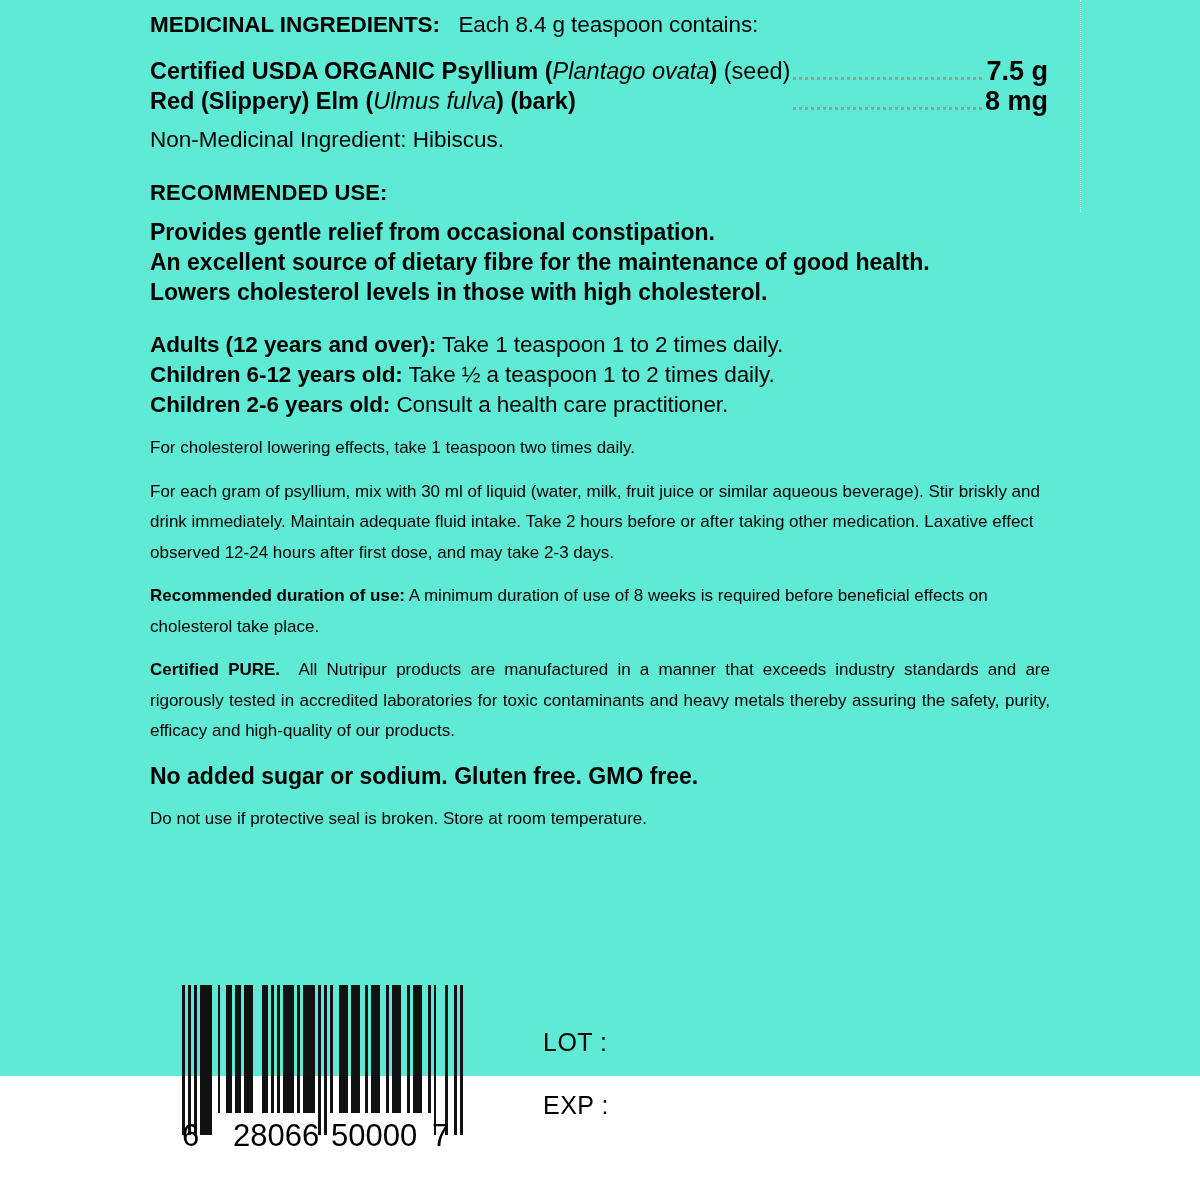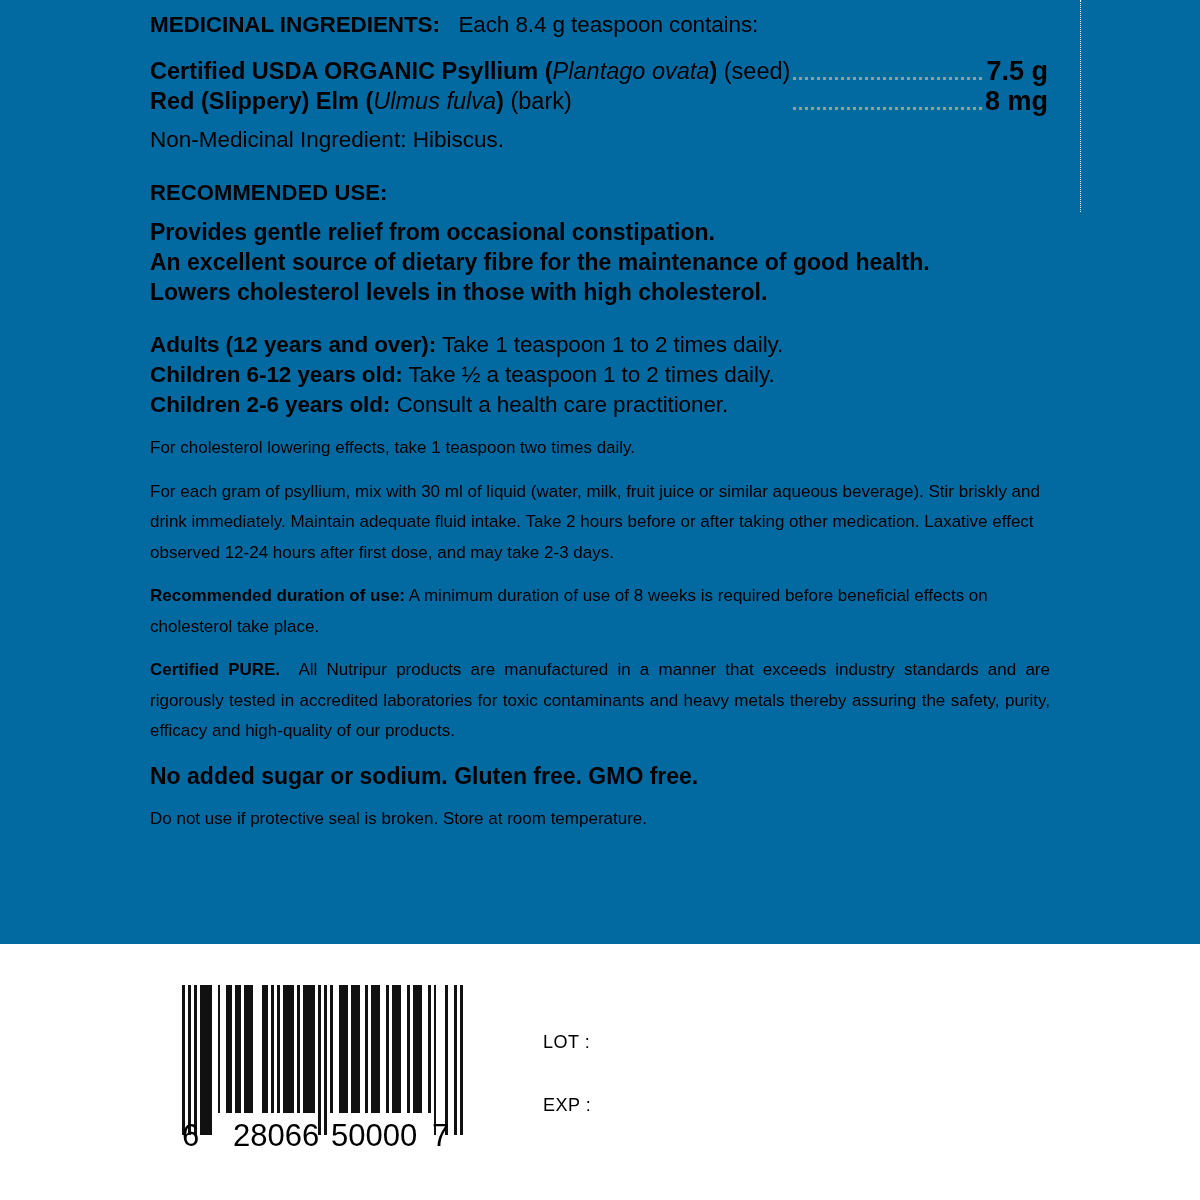--- a/index.html
+++ b/index.html
@@ -13,22 +13,22 @@
     font-family: "Liberation Sans", "DejaVu Sans", sans-serif;
     color: #000000;
     -webkit-font-smoothing: antialiased;
     overflow: hidden;
   }
 
   
   #label {
     position: relative;
     width: 1200px;
-    height: 944px;
-    background: #0369a1;
+    height: 1076px;
+    background: #5eead4;
   }
 
   
   .trim-guide {
     position: absolute;
     left: 1080px;
     top: 0;
     width: 0;
     height: 212px;
     border-left: 1px dotted #f0f0f0;
@@ -164,21 +164,21 @@
   #barcode-digits span { position: absolute; bottom: 0; }
   .bd-left  { left: 0px; }
   .bd-g1    { left: 51px; }
   .bd-g2    { left: 149px; }
   .bd-right { left: 250px; }
 
   #lotexp {
     position: absolute;
     left: 393px;
     top: 42px;
-    font-size: 18px;
+    font-size: 25px;
     line-height: 30px;
   }
   #lotexp .lx { margin-bottom: 33px; letter-spacing: 0.5px; }
   #lotexp .lx:last-child { margin-bottom: 0; }
 </style>
 </head>
 <body>
 
 <div id="label">
 
@@ -194,21 +194,21 @@
     <table class="ing-table">
       <tbody>
           <tr>
         <td class="ing-name"><span>Certified USDA ORGANIC Psyllium</span> (<span class="ital">Plantago ovata</span>)&nbsp;<span style="font-weight:normal">(seed)</span></td>
         <td class="ing-dots">
               <span></span>
             </td>
         <td class="ing-amt">7.5 g</td>
       </tr>
       <tr>
-        <td class="ing-name"><span>Red (Slippery) Elm</span> (<span class="ital">Ulmus fulva</span>)&nbsp;<span style="font-weight:normal">(bark)</span>&nbsp;&nbsp;</td>
+        <td class="ing-name"><span>Red (Slippery) Elm</span> (<span class="ital">Ulmus fulva</span>)&nbsp;<span style="font-weight:bold">(bark)</span>&nbsp;&nbsp;</td>
         <td class="ing-dots">
               <span></span>
             </td>
         <td class="ing-amt">8 mg</td>
       </tr>
     </tbody>
       </table>
 
     <div class="nonmed">Non-Medicinal Ingredient: Hibiscus.</div>
 

